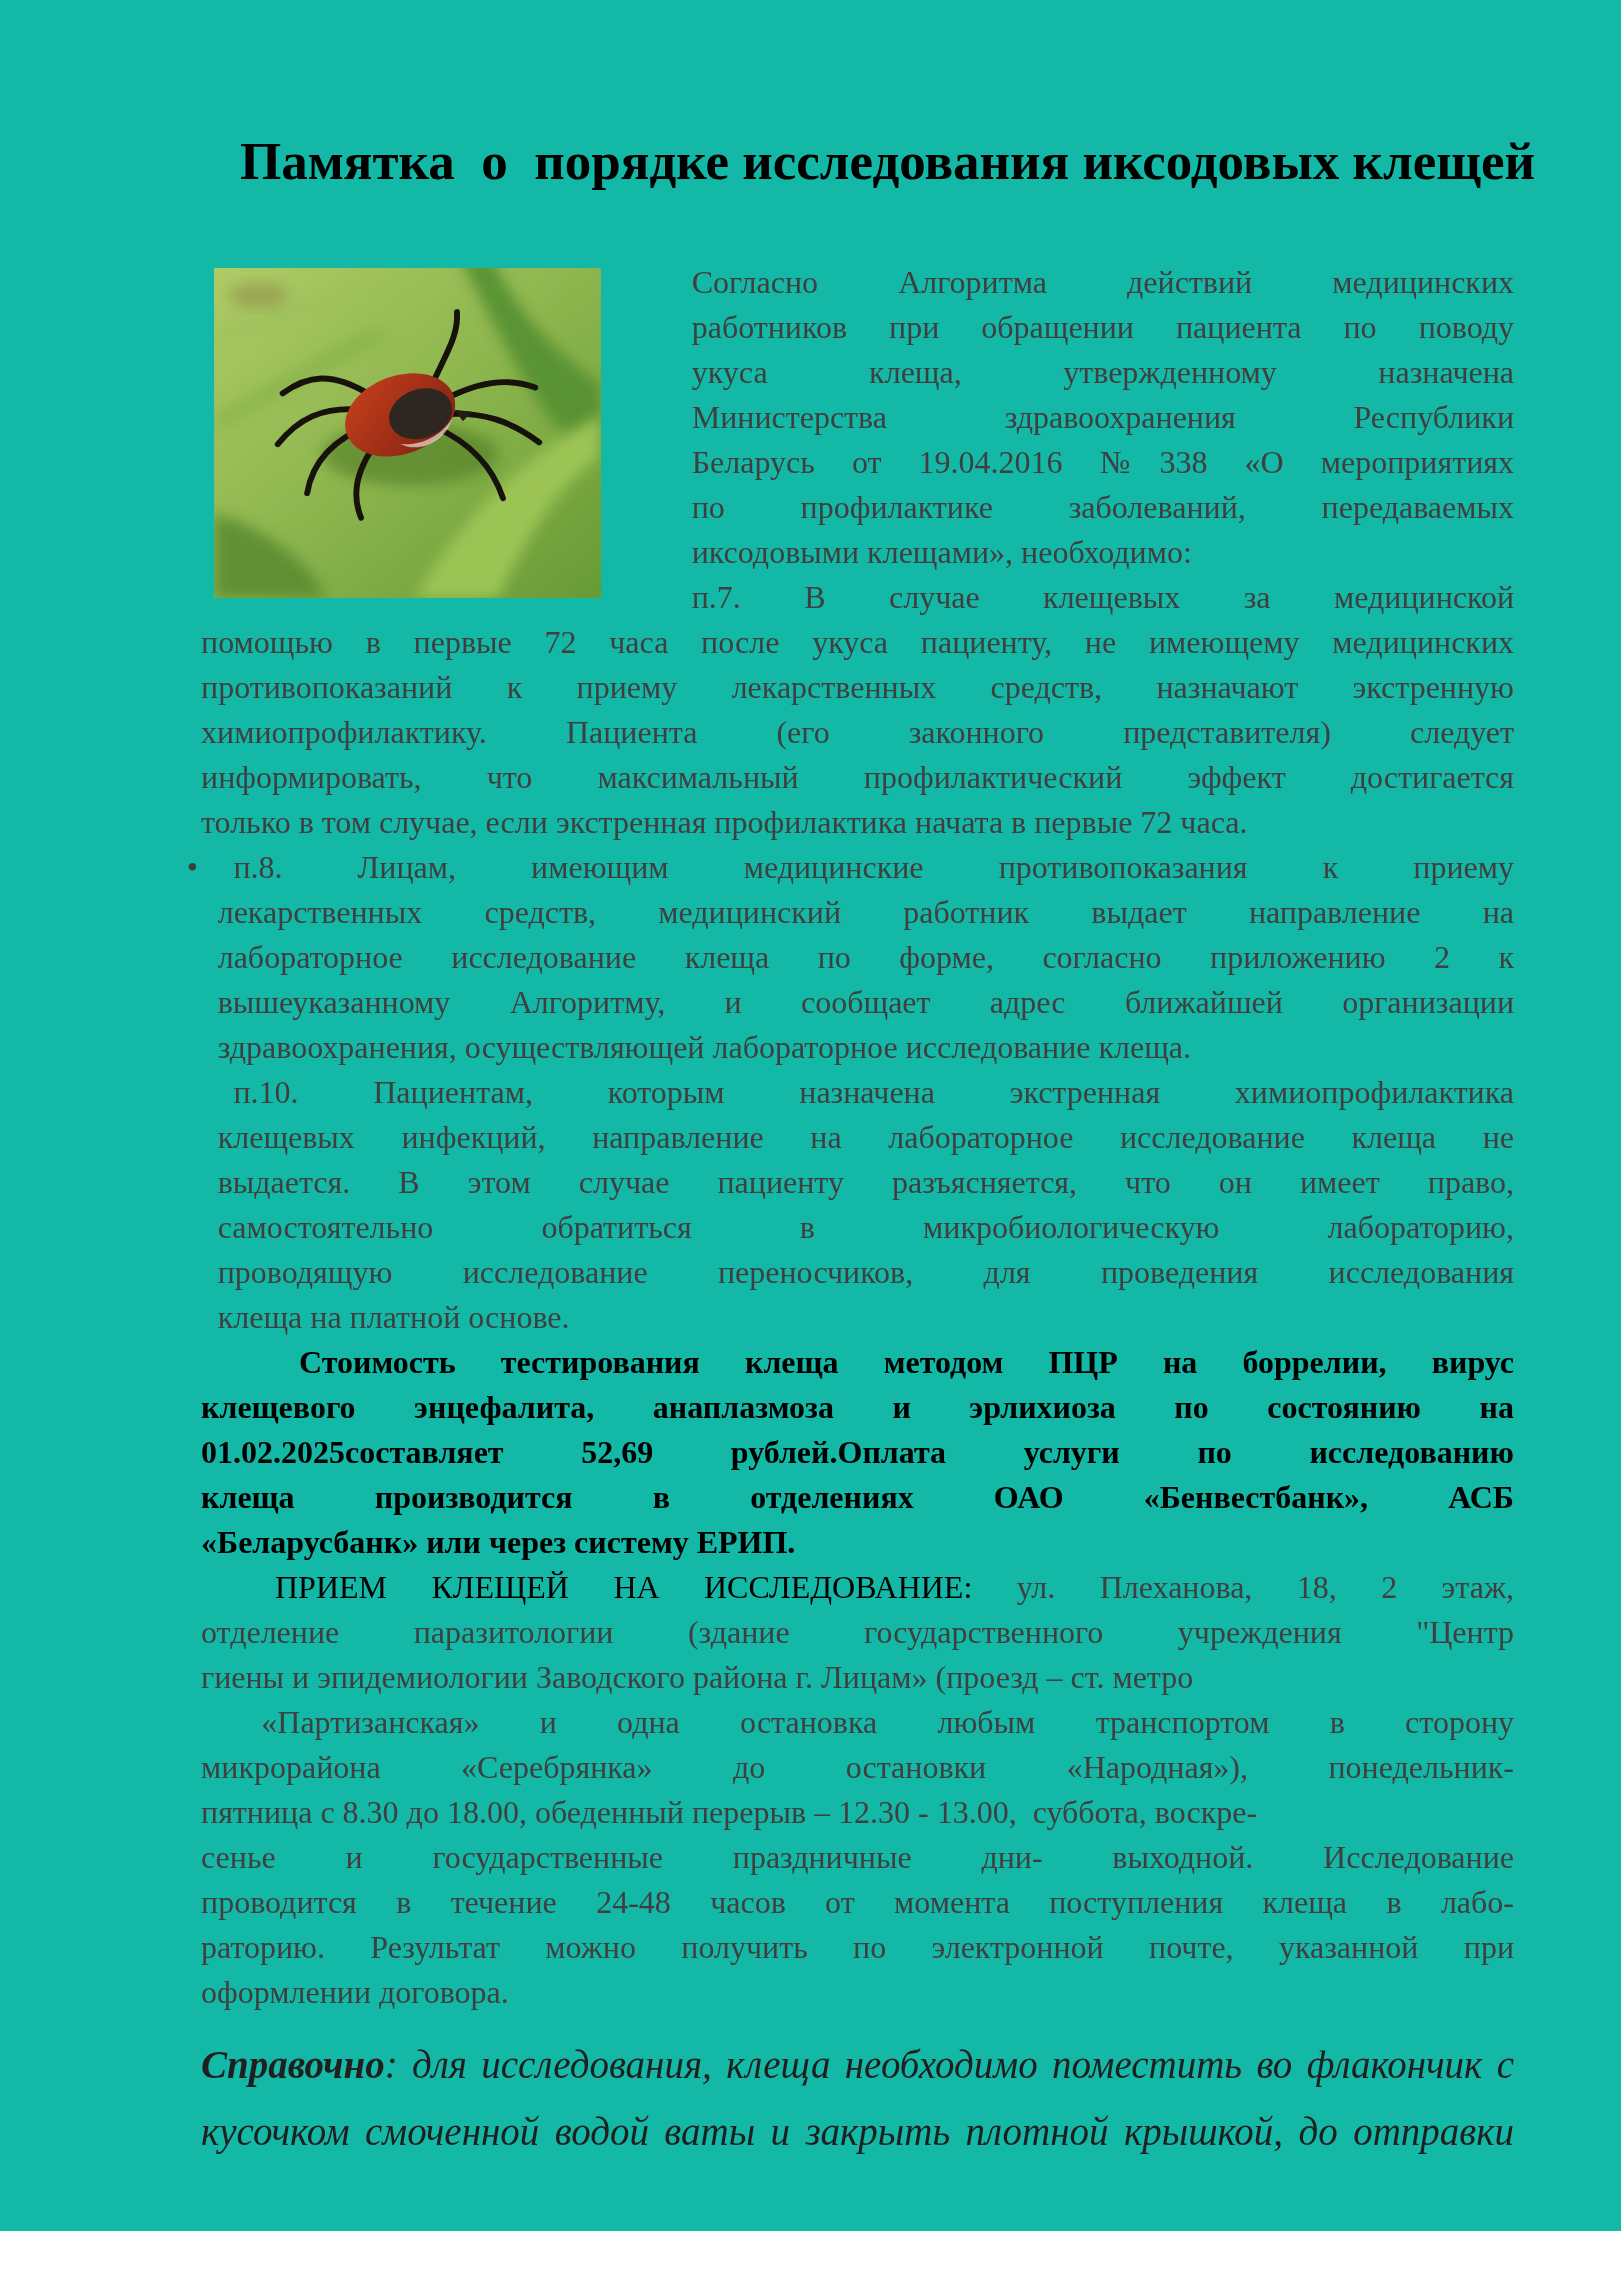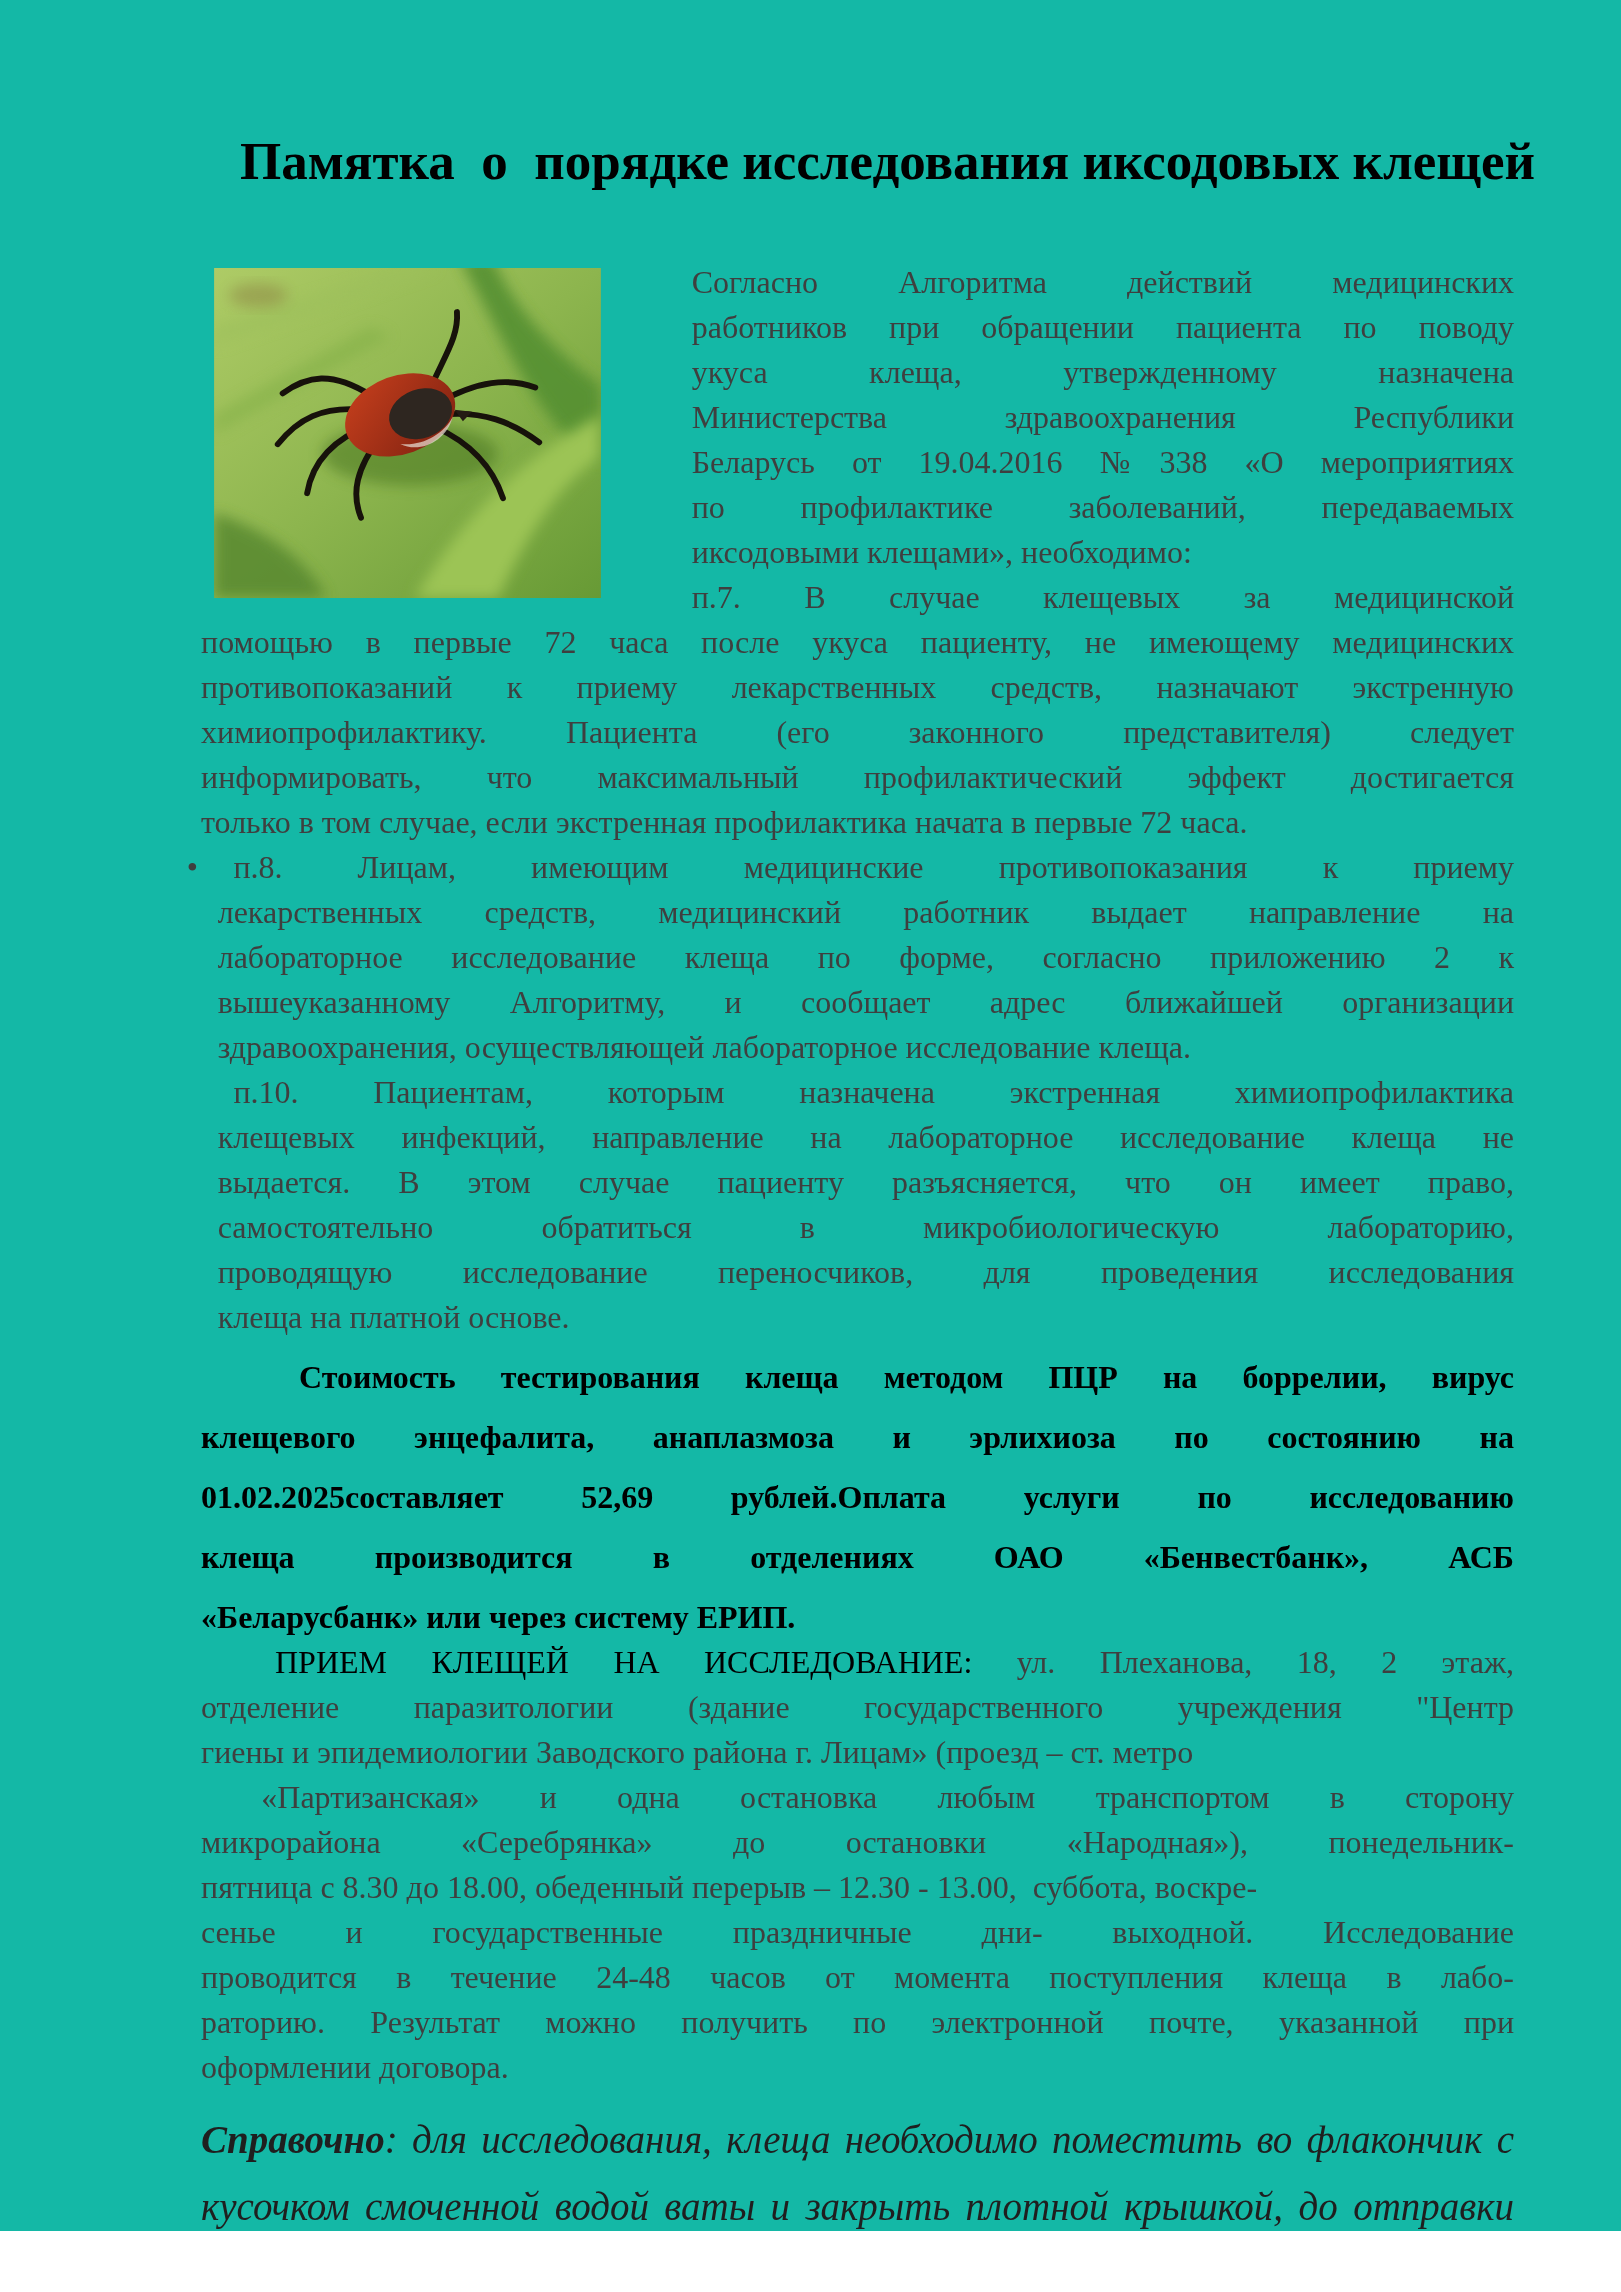--- a/index.html
+++ b/index.html
@@ -21,21 +21,21 @@
     position:relative;height:45px;line-height:45px;font-size:32px;
     white-space:pre-wrap;
   }
   .j{text-align:justify;text-align-last:justify;}
   .n{text-align:center;text-align-last:left;}
   .photo{
     float:left;width:387px;height:330px;margin:7.8px 91px 21.6px 12.7px;
     display:block;
   }
   .p8,.p10{padding-left:16.7px;}
-  .cost .line{font-weight:700;color:#000;margin-top:15px;}
+  .cost .line{font-weight:700;color:#000;}
   .bold{font-weight:400;color:#000;}
   .bullet{position:absolute;left:-31px;top:0;color:#3f3f3f;}
   .note{margin-top:15.7px;color:#1f1f1f;}
   .note .line{height:67px;line-height:67px;font-size:39px;font-style:italic;}
   .bolditalic{font-weight:700;font-style:italic;margin-top:20px;}
 </style>
 </head>
 <body>
 
 <div class="page">

